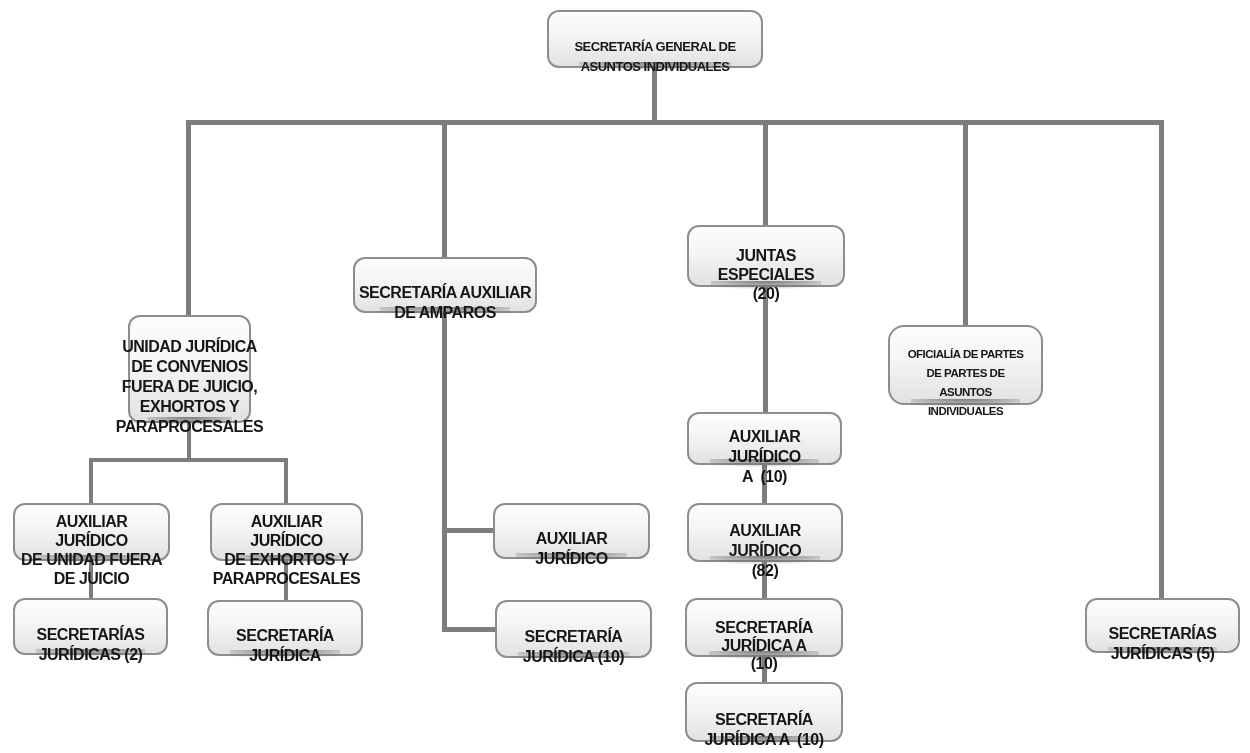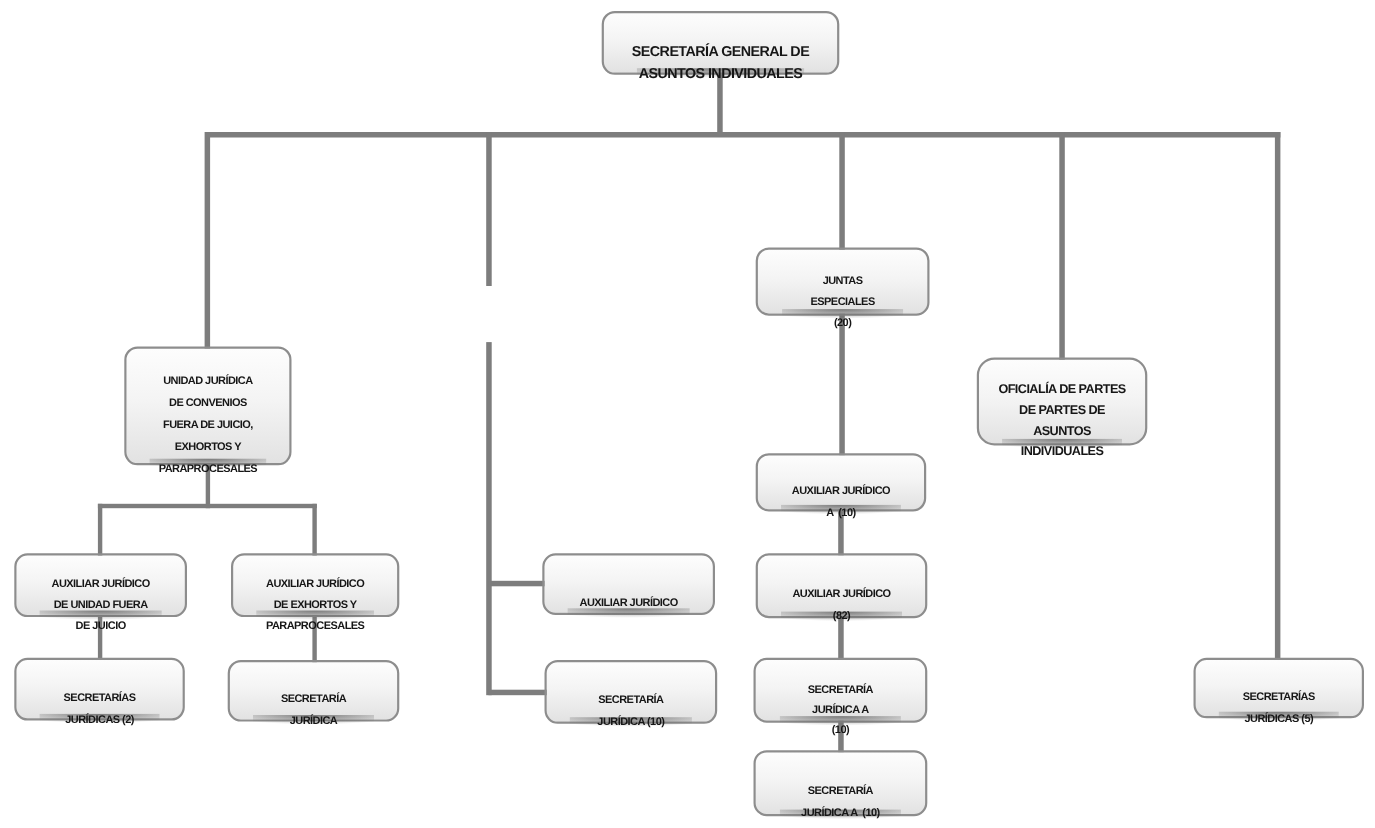--- a/index.html
+++ b/index.html
@@ -12,21 +12,21 @@
   
   .ln { position:absolute; background:#7d7d7d; z-index:1; }
 
   
   .node {
     position:absolute; box-sizing:border-box; z-index:2;
     border:2.5px solid #8d8d8d; border-radius:12px;
     background:linear-gradient(180deg,#fdfdfd 0%,#f4f4f4 45%,#e2e2e2 100%);
     display:flex; align-items:center; justify-content:center;
     text-align:center; color:#161616;
-    font-weight:700; font-size:10px; line-height:20px; letter-spacing:-0.5px;
+    font-weight:700; font-size:16px; line-height:20px; letter-spacing:-0.5px;
     padding:1px 3px;
   }
   
   .node::after {
     content:""; position:absolute; left:14%; right:14%; bottom:-8px; height:12px;
     background:radial-gradient(ellipse 100% 100% at 50% 0%, rgba(95,95,95,0.80) 0%, rgba(95,95,95,0.0) 72%);
     z-index:-1;
   }
   .lbl { white-space:pre-wrap; display:block;margin-top:36px; }
   .f13  { font-size:13px; }
@@ -61,28 +61,32 @@
   <div class="ln" style="left:763px;top:285px;width:5px;height:129px"></div>
   <div class="ln" style="left:762px;top:463px;width:5px;height:42px"></div>
   <div class="ln" style="left:762px;top:560px;width:5px;height:40px"></div>
   <div class="ln" style="left:762px;top:655px;width:5px;height:29px"></div>
 
   <div class="node f13" style="left:547px;top:10px;width:216px;height:58px">
     <span class="lbl">SECRETARÍA GENERAL DE
 ASUNTOS INDIVIDUALES</span>
   </div>
 
-  <div class="node" style="left:113px;top:315px;width:152px;height:108px">
+  <div class="node" style="left:128px;top:315px;width:123px;height:108px">
     <span class="lbl">UNIDAD JURÍDICA
 DE CONVENIOS
 FUERA DE JUICIO,
 EXHORTOS Y
 PARAPROCESALES</span>
   </div>
 
+  <div class="node" style="left:353px;top:257px;width:184px;height:56px">
+    <span class="lbl">SECRETARÍA AUXILIAR
+DE AMPAROS</span>
+  </div>
 
   <div class="node lh19" style="left:687px;top:225px;width:158px;height:62px">
     <span class="lbl">JUNTAS
 ESPECIALES
 (20)</span>
   </div>
 
   <div class="node f115" style="left:888px;top:325px;width:155px;height:80px">
     <span class="lbl">OFICIALÍA DE PARTES
 DE PARTES DE

